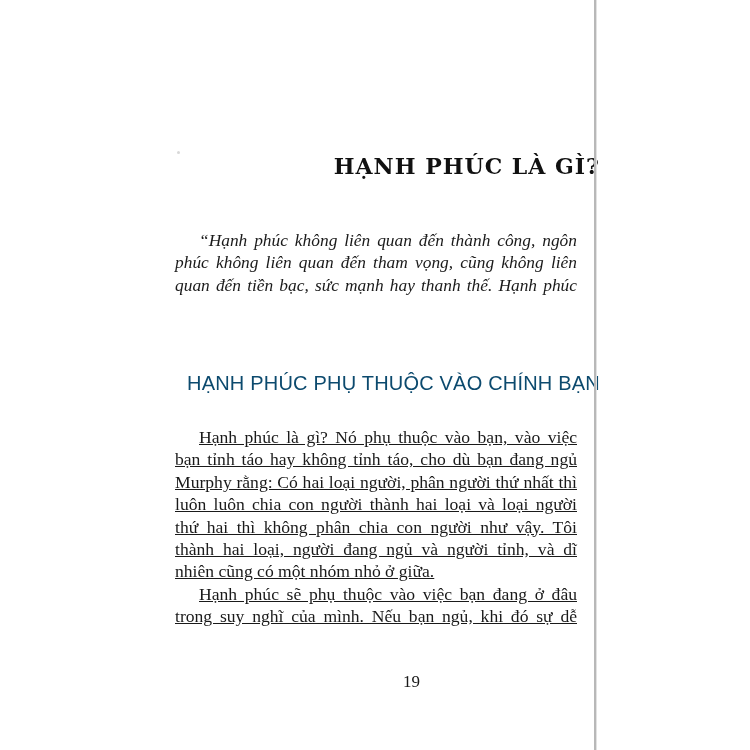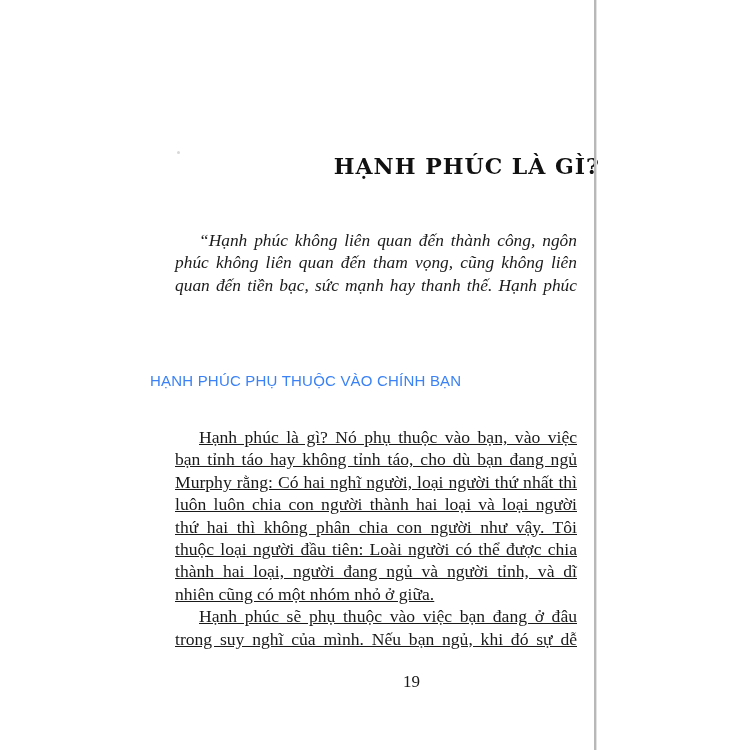--- a/index.html
+++ b/index.html
@@ -63,24 +63,24 @@
       white-space: nowrap;
       text-align-last: justify;
     }
     .epigraph .line.first { padding-left: 24px; }
     .epigraph .line.last { text-align-last: left; }
     .section-heading {
       position: absolute;
       left: 150px;
       top: 372px;
       width: 450px;
-      text-align: left;
+      text-align: right;
       font-family: "Liberation Sans", "DejaVu Sans", sans-serif;
-      font-size: 15px;
-      color: #3b82f6;
+      font-size: 20px;
+      color: #0c4a6e;
       letter-spacing: 0.2px;
     }
     .body-text {
       position: absolute;
       left: 175px;
       top: 426px;
       width: 402px;
       font-family: "Liberation Serif", "DejaVu Serif", serif;
       font-size: 17.6px;
       line-height: 22.4px;
@@ -127,24 +127,23 @@
     <span class="line first">“Hạnh phúc không liên quan đến thành công, ngôn</span>
     <span class="line">phúc không liên quan đến tham vọng, cũng không liên</span>
     <span class="line">quan đến tiền bạc, sức mạnh hay thanh thế. Hạnh phúc</span>
   </div>
 
   <h2 class="section-heading" style="margin:0;font-weight:normal;">HẠNH PHÚC PHỤ THUỘC VÀO CHÍNH BẠN</h2>
 
   <div class="body-text">
     <span class="line indent">Hạnh phúc là gì? Nó phụ thuộc vào bạn, vào việc</span>
     <span class="line">bạn tỉnh táo hay không tỉnh táo, cho dù bạn đang ngủ</span>
-    <span class="line">Murphy rằng: Có hai nghĩ người, loại người thứ nhất thì</span>
+    <span class="line">Murphy rằng: Có hai loại người, phân người thứ nhất thì</span>
     <span class="line">luôn luôn chia con người thành hai loại và loại người</span>
     <span class="line">thứ hai thì không phân chia con người như vậy. Tôi</span>
-    <span class="line">thuộc loại người đầu tiên: Loài người có thể được chia</span>
     <span class="line">thành hai loại, người đang ngủ và người tỉnh, và dĩ</span>
     <span class="line last">nhiên cũng có một nhóm nhỏ ở giữa.</span>
     <span class="line indent">Hạnh phúc sẽ phụ thuộc vào việc bạn đang ở đâu</span>
     <span class="line">trong suy nghĩ của mình. Nếu bạn ngủ, khi đó sự dễ</span>
   </div>
 
   <div class="page-number">19</div>
 
   <div class="page-edge"></div>
   <div class="page-edge-shadow"></div>

